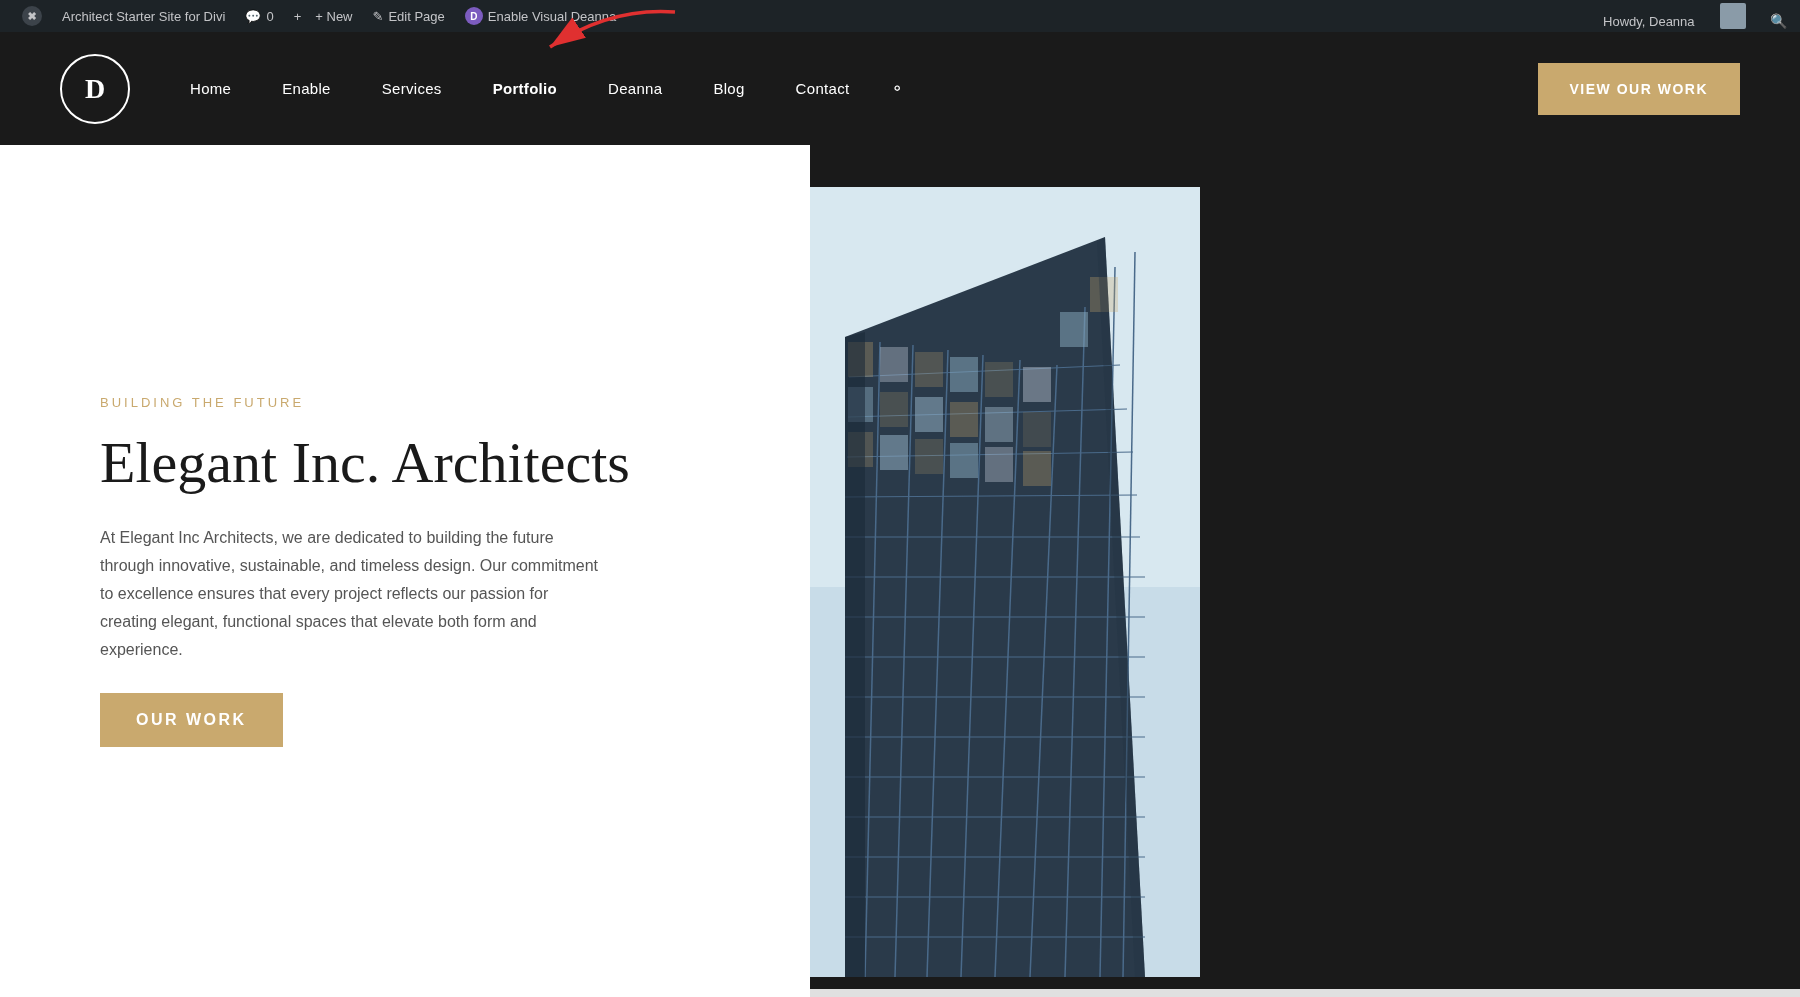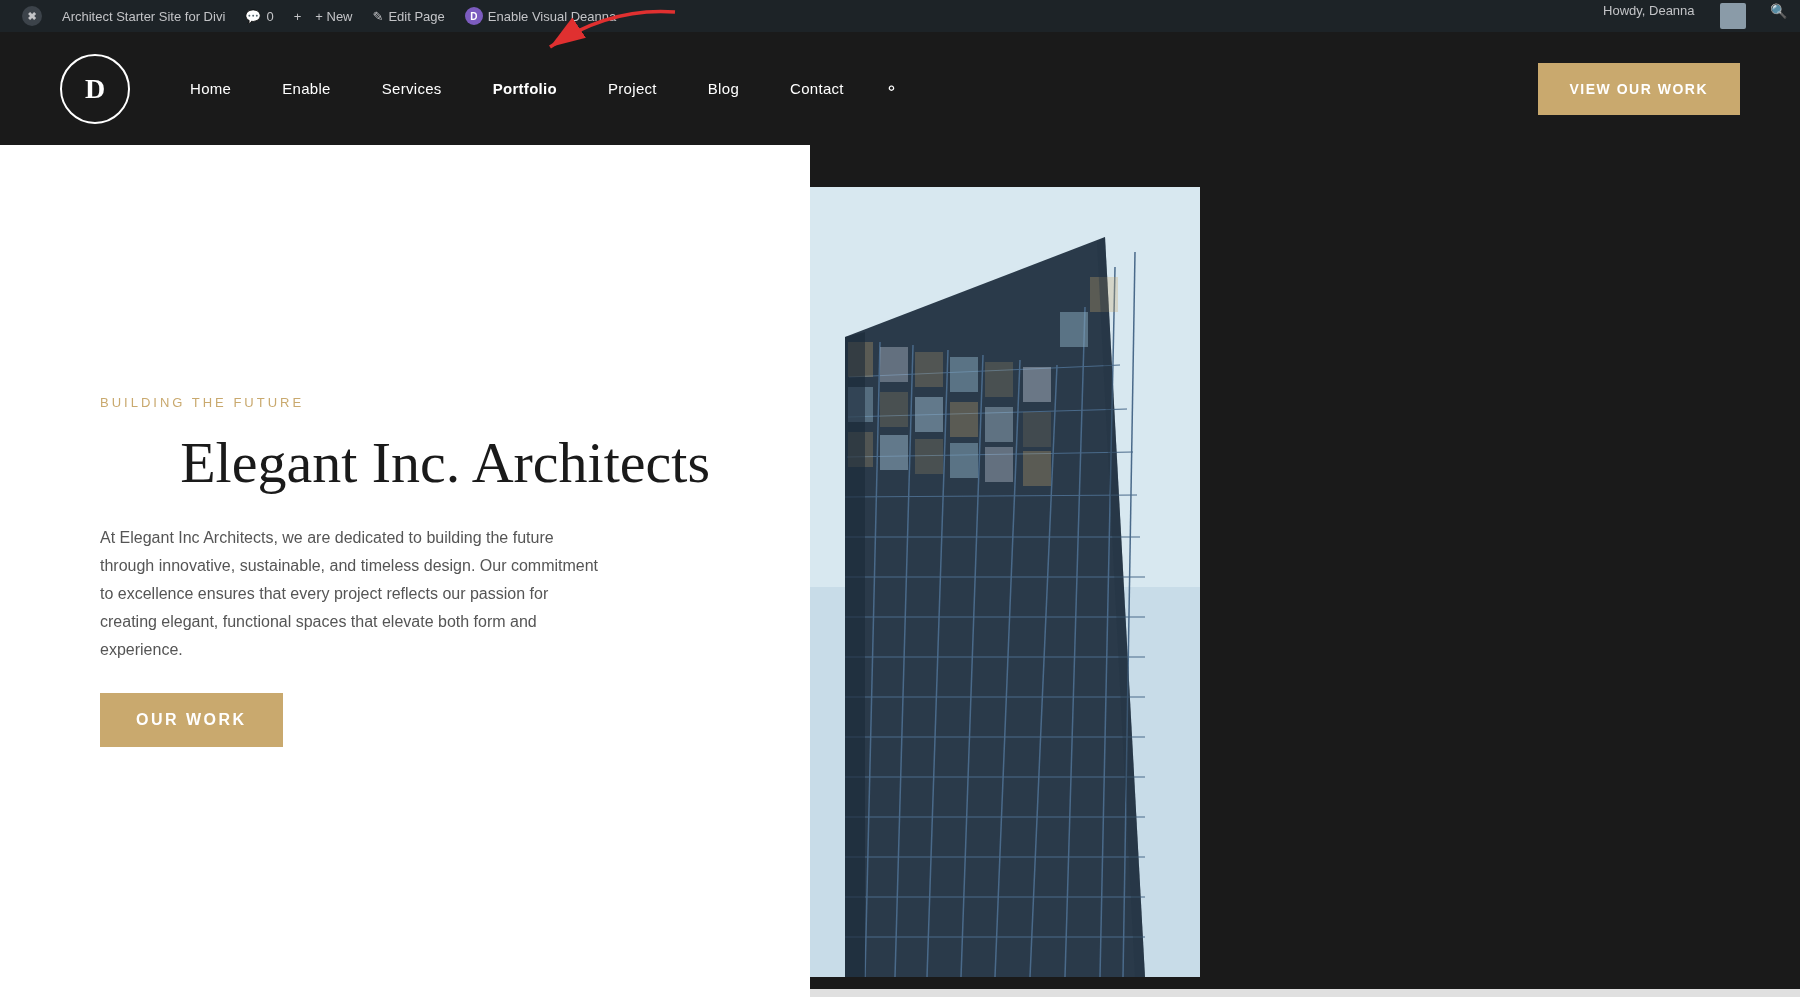--- a/index.html
+++ b/index.html
@@ -29,21 +29,21 @@
       color: #c3c4c7;
       font-size: 13px;
       font-family: -apple-system, BlinkMacSystemFont, 'Segoe UI', sans-serif;
       padding: 0 10px;
       height: 32px;
       cursor: pointer;
       white-space: nowrap;
     }
     .admin-bar-right {
       display: flex;
-      align-items: flex-start;
+      align-items: flex-end;
       gap: 25px;
       color: #c3c4c7;
       font-size: 13px;
       font-family: -apple-system, BlinkMacSystemFont, 'Segoe UI', sans-serif;
     }
     .wp-logo-icon {
       width: 20px; height: 20px;
       border-radius: 50%;
       background: #3c434a;
       display: flex; align-items: center; justify-content: center;
@@ -167,21 +167,20 @@
       font-weight: 500;
       margin-bottom: 20px;
     }
     .hero-title {
       font-size: 58px;
       font-family: Georgia, 'Times New Roman', serif;
       color: #1a1a1a;
       font-weight: 400;
       line-height: 1.15;
       margin-bottom: 28px;
-      text-align: right;
     }
     .hero-description {
       font-size: 16px;
       font-family: -apple-system, BlinkMacSystemFont, 'Segoe UI', sans-serif;
       color: #555;
       line-height: 1.75;
       margin-bottom: 29px;
       max-width: 500px;
     }
     .our-work-btn {
@@ -290,21 +289,21 @@
 
 <header id="site-header">
   <div class="site-logo">
     <span>D</span>
   </div>
   <nav class="site-nav">
     <a class="nav-item">Home</a>
     <a class="nav-item">Enable</a>
     <a class="nav-item">Services</a>
     <a class="nav-item" style="font-weight:600;">Portfolio</a>
-    <a class="nav-item">Project</a>
+    <a class="nav-item">Deanna</a>
     <a class="nav-item">Blog</a>
     <a class="nav-item">Contact</a>
     <span class="nav-search">⚬</span>
   </nav>
   <button class="view-work-btn">VIEW OUR WORK</button>
 </header>
 
 <main id="main-content">
 
   <section class="hero-left">

